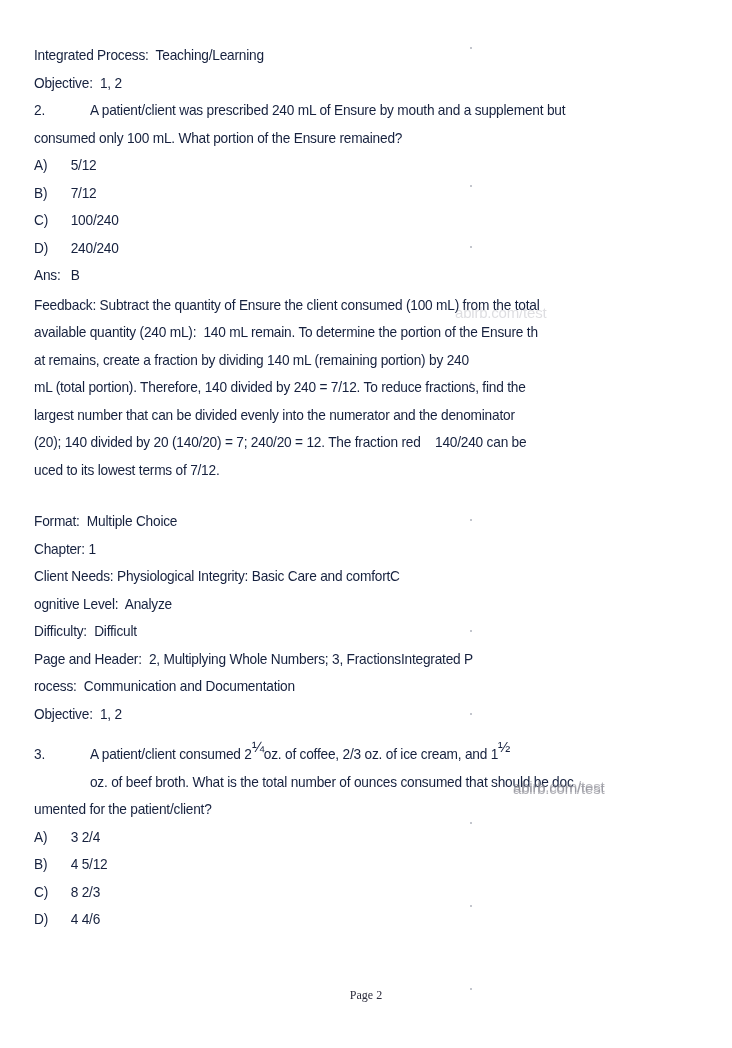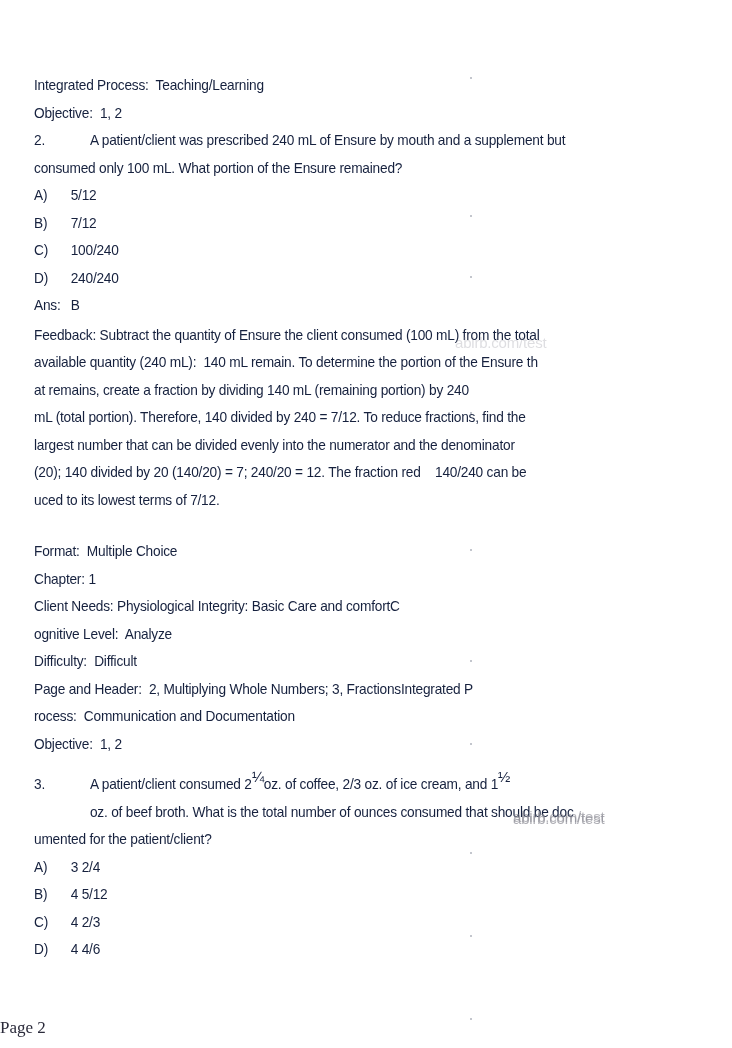--- a/index.html
+++ b/index.html
@@ -14,21 +14,20 @@
     position: relative;
     overflow: hidden;
     font-family: "Liberation Sans", "DejaVu Sans", sans-serif;
     color: #1a1a2e;
     -webkit-font-smoothing: antialiased;
   }
   .page {
     position: absolute;
     inset: 0;
     background: #ffffff;
-    margin-top: 30px;
   }
   .content {
     position: absolute;
     left: 34px;
     top: 42px;
     width: 664px;
   }
   
   .ln {
     font-size: 14.2px;
@@ -91,22 +90,23 @@
     background: #6f7486;
     opacity: 0.55;
     border-radius: 50%;
   }
 
   .footer {
     position: absolute;
     left: 0;
     right: 0;
     top: 988px;
+    text-align: center;
     font-family: "Liberation Serif", "DejaVu Serif", serif;
-    font-size: 17px;
+    font-size: 12px;
     color: #2a2a3a;
   }
 </style>
 </head>
 <body>
 
 <div class="page">
 
   <div class="content">
 
@@ -145,21 +145,21 @@
     <div class="ln">Objective:  1, 2</div>
 
     <div class="gap-md"></div>
 
     <div class="ln"><span class="qnum">3.</span><span>A patient/client consumed 2</span><span class="frac">¼</span><span>oz. of coffee, 2/3 oz. of ice cream, and 1</span><span class="frac">½</span></div>
     <div class="ln"><span class="q3-indent"></span><span>oz. of beef broth. What is the total number of ounces consumed that should be doc</span></div>
     <div class="ln">umented for the patient/client?</div>
 
     <div class="ln"><span class="opt-label">A)</span><span>3 2/4</span></div>
     <div class="ln"><span class="opt-label">B)</span><span>4 5/12</span></div>
-    <div class="ln"><span class="opt-label">C)</span><span>4 2/3</span></div>
+    <div class="ln"><span class="opt-label">C)</span><span>8 2/3</span></div>
     <div class="ln"><span class="opt-label">D)</span><span>4 4/6</span></div>
 
   </div>
 
   <div class="watermark faint" style="left:455px; top:304px;">abirb.com/test</div>
   <div class="watermark" style="left:513px; top:778px;">abirb.com/test</div>
   <div class="watermark" style="left:513px; top:780px; opacity:0.7;">abirb.com/test</div>
 
   <div class="speck" style="left:470px; top:47px;"></div>
   <div class="speck" style="left:470px; top:185px;"></div>

